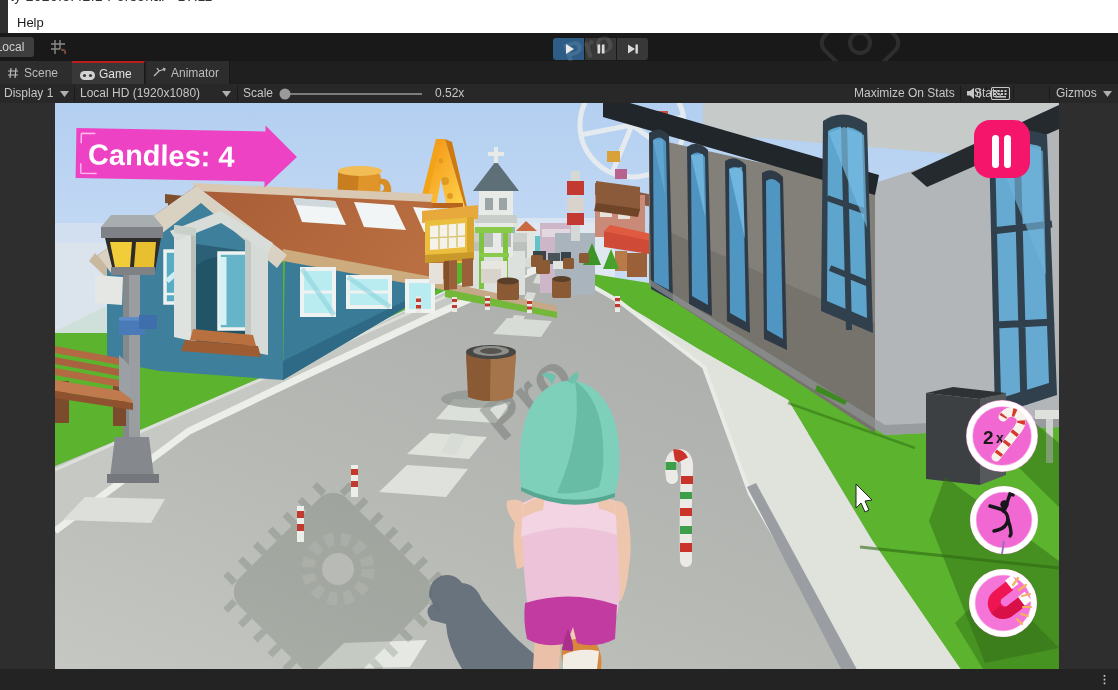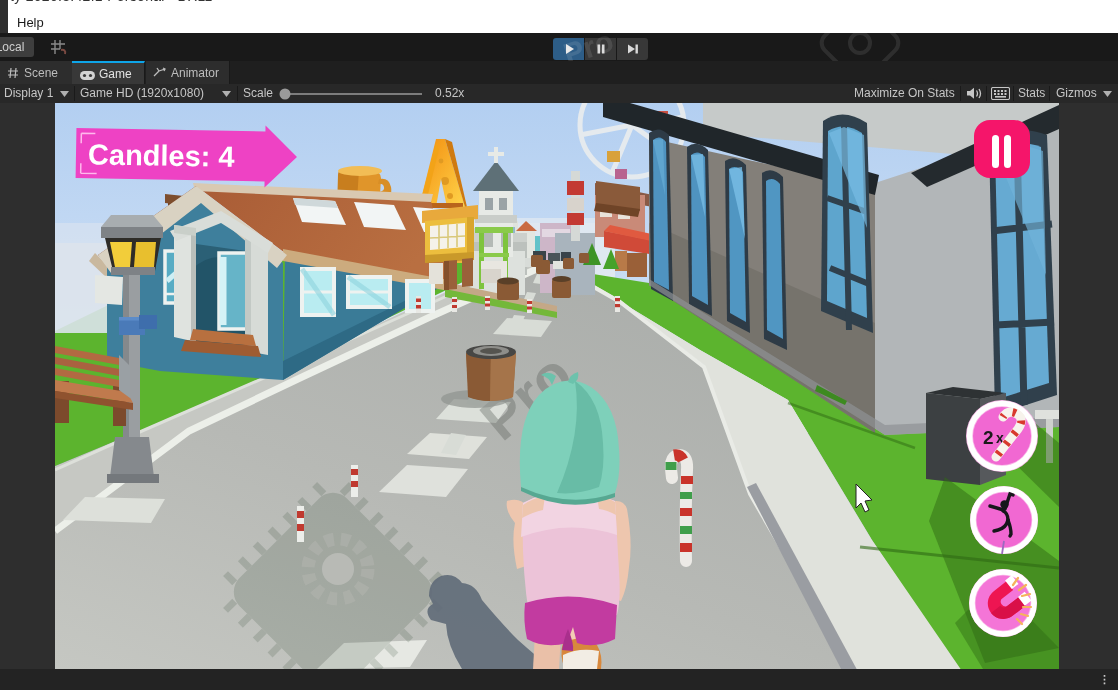--- a/index.html
+++ b/index.html
@@ -9,21 +9,21 @@
   .cuttext { position:absolute; left:2px; top:-12px; font-size:14px; color:#333; letter-spacing:0.3px;}
   .helptext { position:absolute; left:9px; top:15px; font-size:13px; color:#1a1a1a; }
   .toolbar { position:absolute; left:0; top:33px; width:1118px; height:28px; background:#191919; }
   .localbtn { position:absolute; left:-14px; top:4px; width:48px; height:20px; background:#3e3e3e;
      border-radius:3px; color:#cfcfcf; font-size:12px; text-align:center; line-height:20px;}
   .playgrp { position:absolute; left:553px; top:5px; height:22px; }
   .pbtn { position:absolute; top:0; width:31px; height:22px; background:#383838; }
   .tabsrow { position:absolute; left:0; top:61px; width:1118px; height:23px; background:#1f1f1f; }
   .tab { position:absolute; top:0; height:23px; background:#2d2d2d; color:#bdbdbd; font-size:12px;
      border-right:1px solid #191919; }
-  .tabsel { background:#383838; color:#e2e2e2; border-top:2px solid #0ea5e9; }
+  .tabsel { background:#383838; color:#e2e2e2; border-top:2px solid #b91c1c; }
   .gamebar { position:absolute; left:0; top:84px; width:1118px; height:19px; background:#282828;
      color:#c6c6c6; font-size:12px; }
   .gb { position:absolute; top:0; height:19px; line-height:19px; }
   .stage { position:absolute; left:0; top:103px; width:1118px; height:587px; background:#2e2e2e; }
   .gamewrap { position:absolute; left:55px; top:0; width:1004px; height:566px; background:#9ab; }
   .botstrip { position:absolute; left:0; top:566px; width:1118px; height:21px; background:#232323; }
   .dots { position:absolute; color:#c8c8c8; font-size:11px; letter-spacing:0; }
 </style>
 </head>
 <body>
@@ -89,21 +89,21 @@
     </svg>
     <span style="position:absolute;left:25px;top:5px;text-align:center;">Animator</span>
   </div>
 </div>
 <div class="gamebar">
   <div class="gb" style="left:4px;">Display 1</div>
   <svg style="position:absolute;left:60px;top:7px" width="10" height="6">
       <path d="M0 0h9l-4.5 6z" fill="#b0b0b0"></path>
     </svg>
   <div style="position:absolute;left:74px;top:2px;width:1px;height:15px;background:#1a1a1a;"></div>
-  <div class="gb" style="left:80px;">Game HD (1920x1080)</div>
+  <div class="gb" style="left:80px;">Local HD (1920x1080)</div>
   <svg style="position:absolute;left:222px;top:7px" width="10" height="6">
       <path d="M0 0h9l-4.5 6z" fill="#b0b0b0"></path>
     </svg>
   <div style="position:absolute;left:237px;top:2px;width:1px;height:15px;background:#1a1a1a;"></div>
   <div class="gb" style="left:243px;">Scale</div>
   <svg style="position:absolute;left:277px;top:4px" width="150" height="12">
     <line x1="12" y1="6" x2="145" y2="6" stroke="#999" stroke-width="1.6"></line>
     <circle cx="8" cy="6" r="5.5" fill="#9a9a9a"></circle>
   </svg>
   <div class="gb" style="left:435px;">0.52x</div>
@@ -122,21 +122,21 @@
         <rect x="10" y="3" width="2" height="2"></rect>
         <rect x="13.5" y="3" width="2" height="2"></rect>
     <rect x="3" y="6" width="2" height="2"></rect>
         <rect x="6.5" y="6" width="2" height="2"></rect>
         <rect x="10" y="6" width="2" height="2"></rect>
         <rect x="13.5" y="6" width="2" height="2"></rect>
     <rect x="4" y="9" width="11" height="1.6"></rect>
       </g>
   </svg>
   <div style="position:absolute;left:1013px;top:2px;width:1px;height:15px;background:#1a1a1a;"></div>
-  <div class="gb" style="left:1018px;">Stats</div>
+  <div class="gb" style="left:974px;">Stats</div>
   <div style="position:absolute;left:1049px;top:2px;width:1px;height:15px;background:#1a1a1a;"></div>
   <div class="gb" style="left:1056px;">Gizmos</div>
   <svg style="position:absolute;left:1103px;top:7px" width="10" height="6">
       <path d="M0 0h9l-4.5 6z" fill="#b0b0b0"></path>
     </svg>
 </div>
 <div class="stage">
   <div class="gamewrap">
   <svg id="scene" width="1004" height="566" viewBox="0 0 1004 566">
     <defs>

